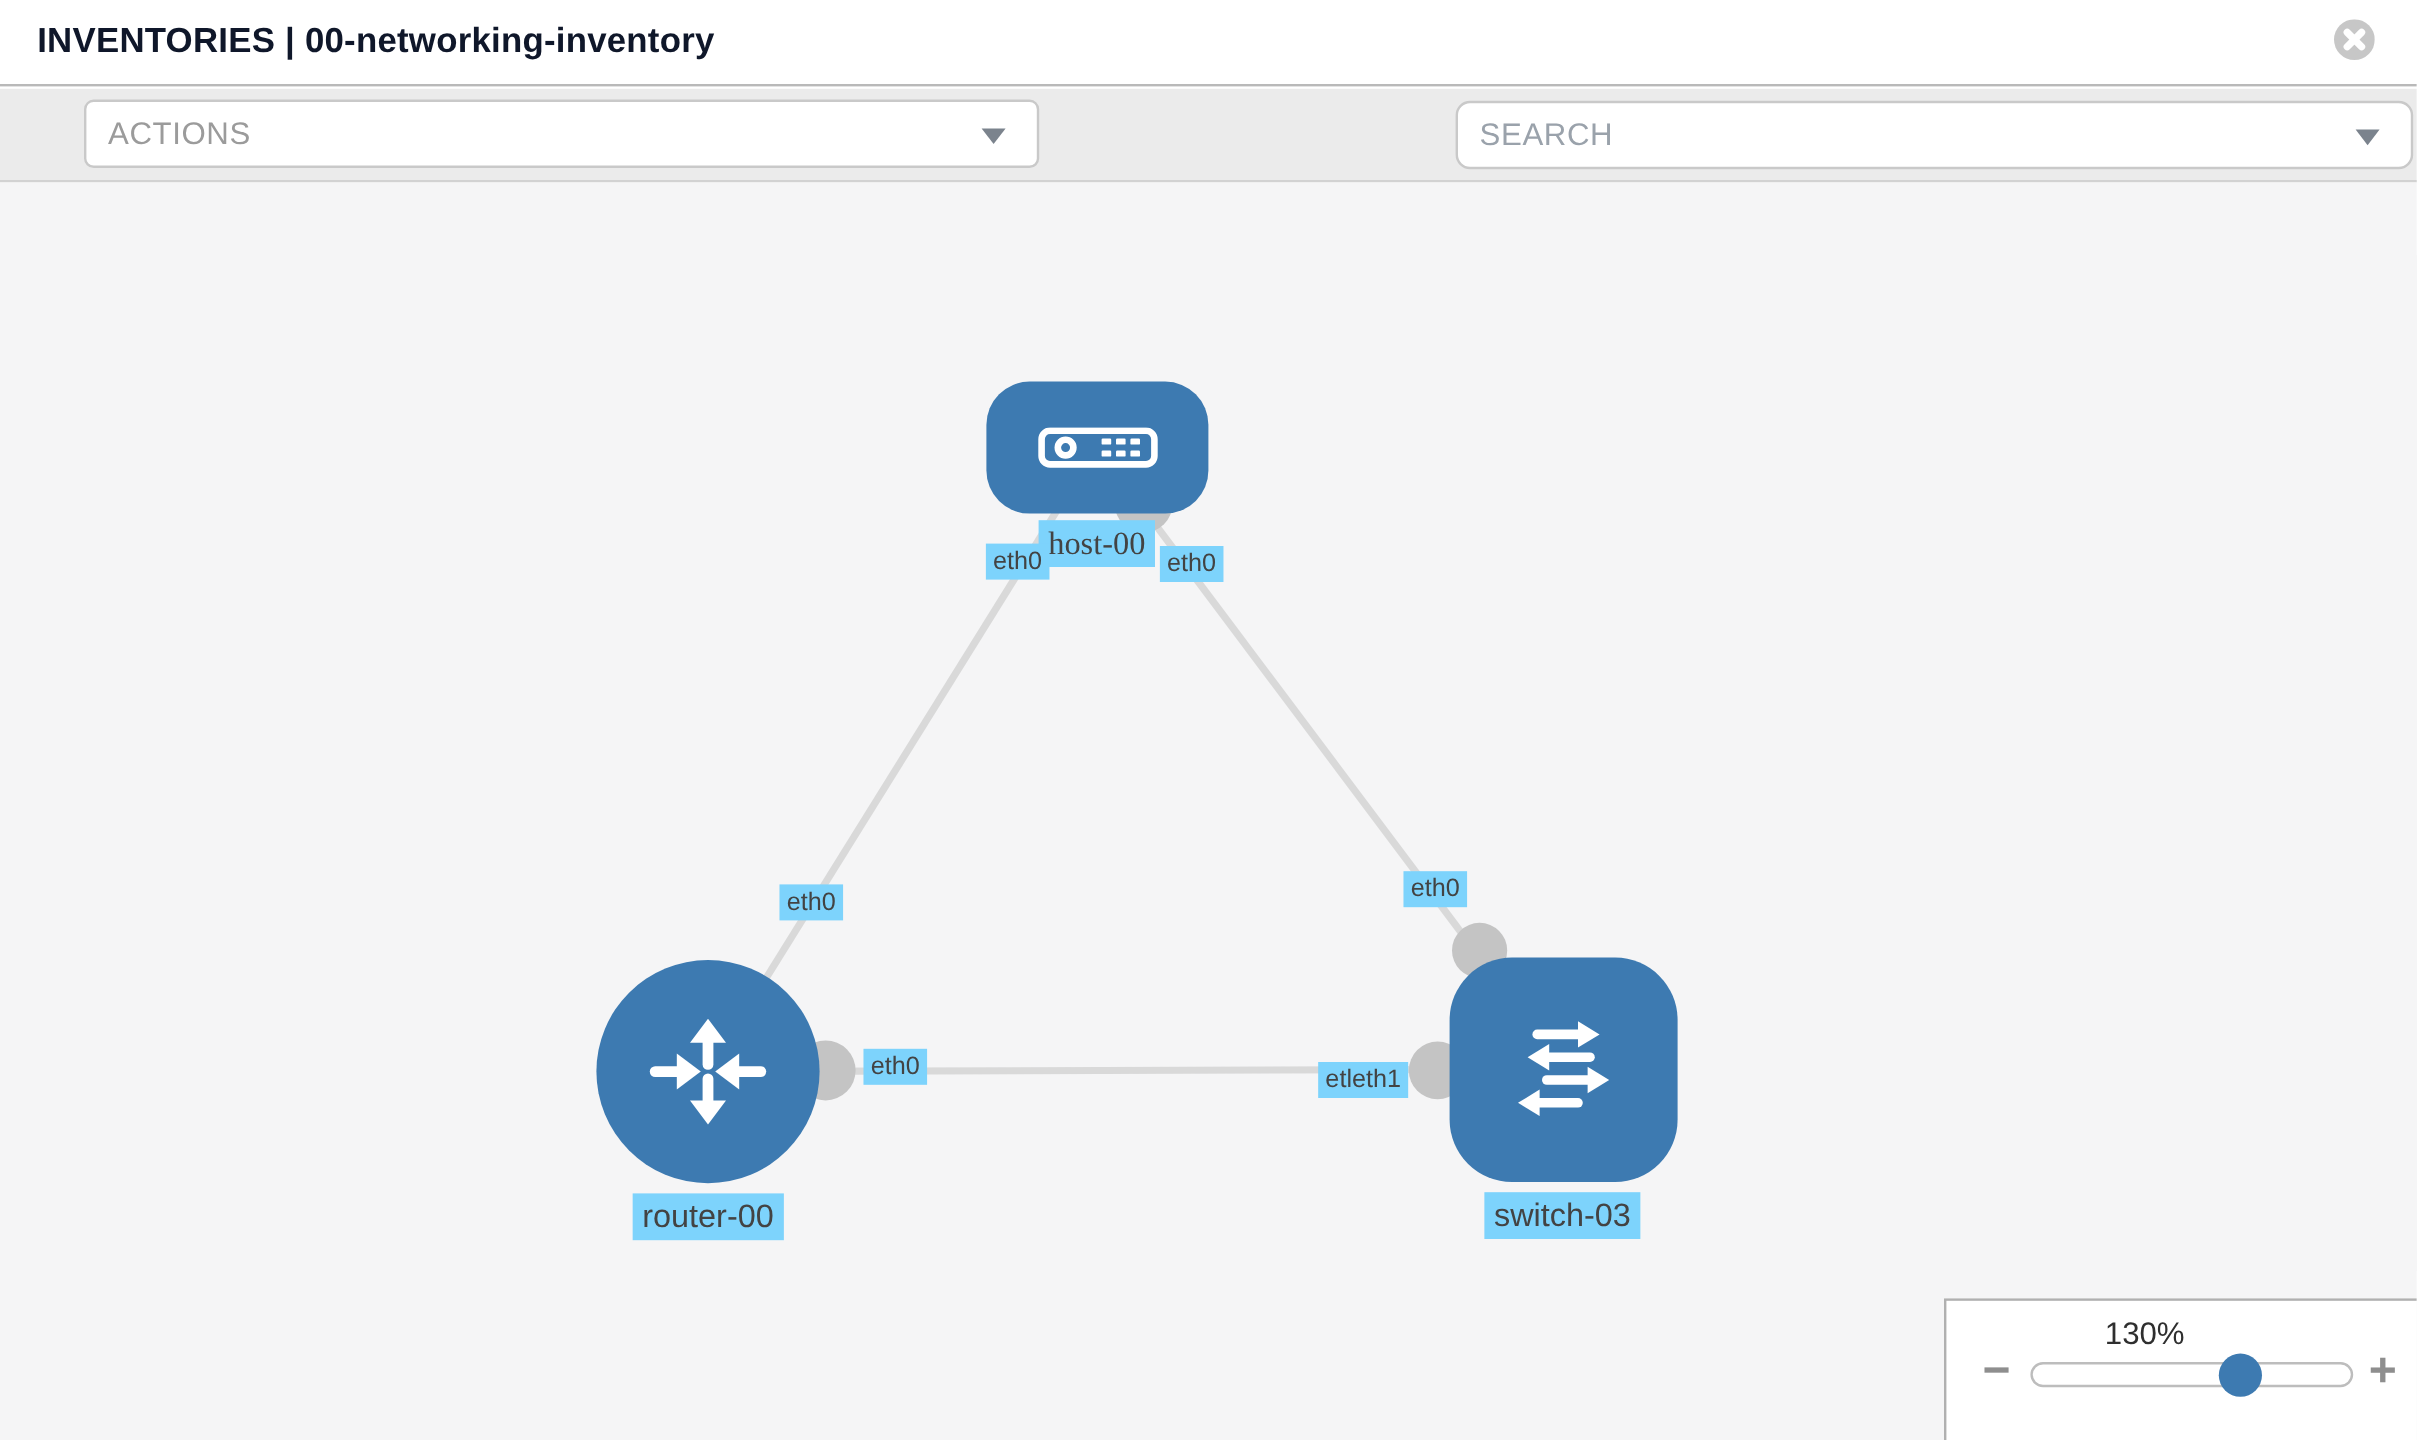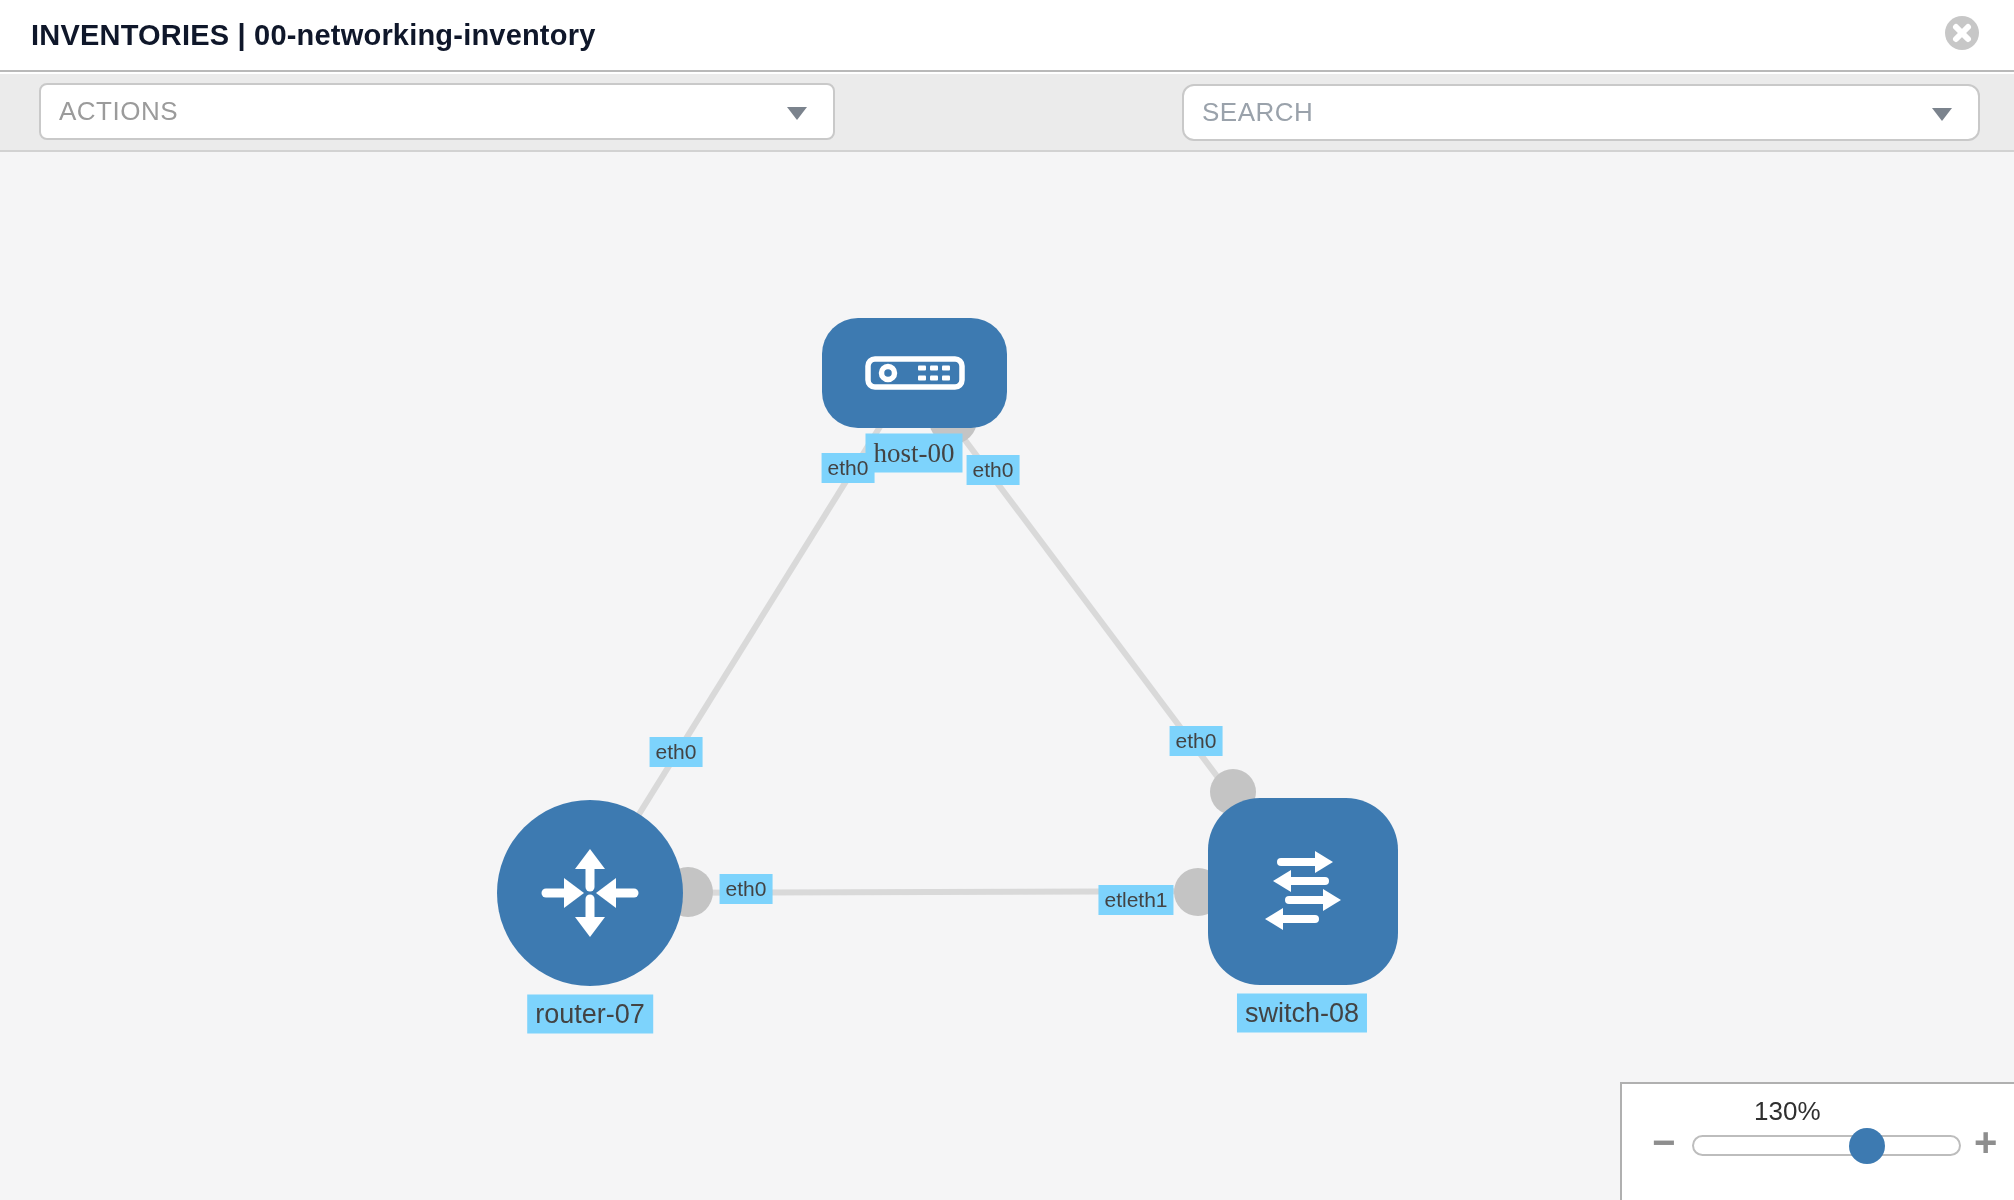--- a/index.html
+++ b/index.html
@@ -11,21 +11,21 @@
   .header { position: absolute; left: 0; top: 0; width: 100%; height: 72px;
     background: #ffffff; border-bottom: 2px solid #b9b9b9; }
   .page-title { position: absolute; left: 31px; top: 50%; transform: translateY(-50%);
     font-size: 29px; font-weight: bold; color: #0f172a; letter-spacing: 0.2px; }
   .close-btn { position: absolute; left: 1945px; top: 16px; width: 34px; height: 34px; cursor: pointer; }
 
   
   .toolbar { position: absolute; left: 0; top: 74px; width: 100%; height: 78px;
     background: #ebebeb; border-bottom: 2px solid #d2d2d2; }
   .select-box { position: absolute; height: 57px; background: #fff;
-    border: 2px solid #c9c9c9; border-radius: 8px; display: flex; align-items: center; }
+    border: 2px solid #c9c9c9; border-radius: 8px; display: flex; align-items: center; margin-left: 31px; }
   .select-box .sel-text { padding-left: 18px; font-size: 26px; color: #9b9b9b; letter-spacing: 0.5px; }
   .select-box .caret { position: absolute; right: 26px; top: 50%; margin-top: -5px;
     width: 0; height: 0; border-left: 10px solid transparent; border-right: 10px solid transparent;
     border-top: 13px solid #7b838d; }
   .actions-box { left: 39px; top: 9px; width: 796px; }
   .search-box  { left: 1182px; top: 10px; width: 798px; border-radius: 12px; }
   .search-box .sel-text { color: #9aa2ab; }
   .tool-icon { position: absolute; top: 96px; width: 38px; height: 38px; cursor: pointer; }
   .wrench { left: 1047px; } .key { left: 1116px; }
 
@@ -149,22 +149,22 @@
           <polygon points="20,39 38,28 38,50" stroke="none"></polygon>
           <line x1="36" y1="58" x2="72" y2="58" stroke-width="8" stroke-linecap="round"></line>
           <polygon points="88,58 70,47 70,69" stroke="none"></polygon>
           <line x1="62" y1="77" x2="28" y2="77" stroke-width="8" stroke-linecap="round"></line>
           <polygon points="12,77 30,66 30,88" stroke="none"></polygon>
         </g>
       </svg>
     </div>
 
     <div class="nlabel node-name" style="left:914px; top:301px;font-family:Liberation Serif, serif;">host-00</div>
-    <div class="nlabel node-name" style="left:590px; top:862px;">router-07</div>
-    <div class="nlabel node-name" style="left:1302px; top:861px;">switch-08</div>
+    <div class="nlabel node-name" style="left:590px; top:862px;">router-00</div>
+    <div class="nlabel node-name" style="left:1302px; top:861px;">switch-03</div>
 
     <div class="nlabel if-label" style="left:848px;  top:316px;">eth0</div>
     <div class="nlabel if-label" style="left:993px;  top:318px;">eth0</div>
     <div class="nlabel if-label" style="left:676px;  top:600px;">eth0</div>
     <div class="nlabel if-label" style="left:1196px; top:589px;">eth0</div>
     <div class="nlabel if-label" style="left:746px;  top:737px;">eth0</div>
     <div class="nlabel if-label" style="left:1136px; top:748px;">etleth1</div>
 
     <div class="zoom-panel">
       <div class="zoom-level">130%</div>

